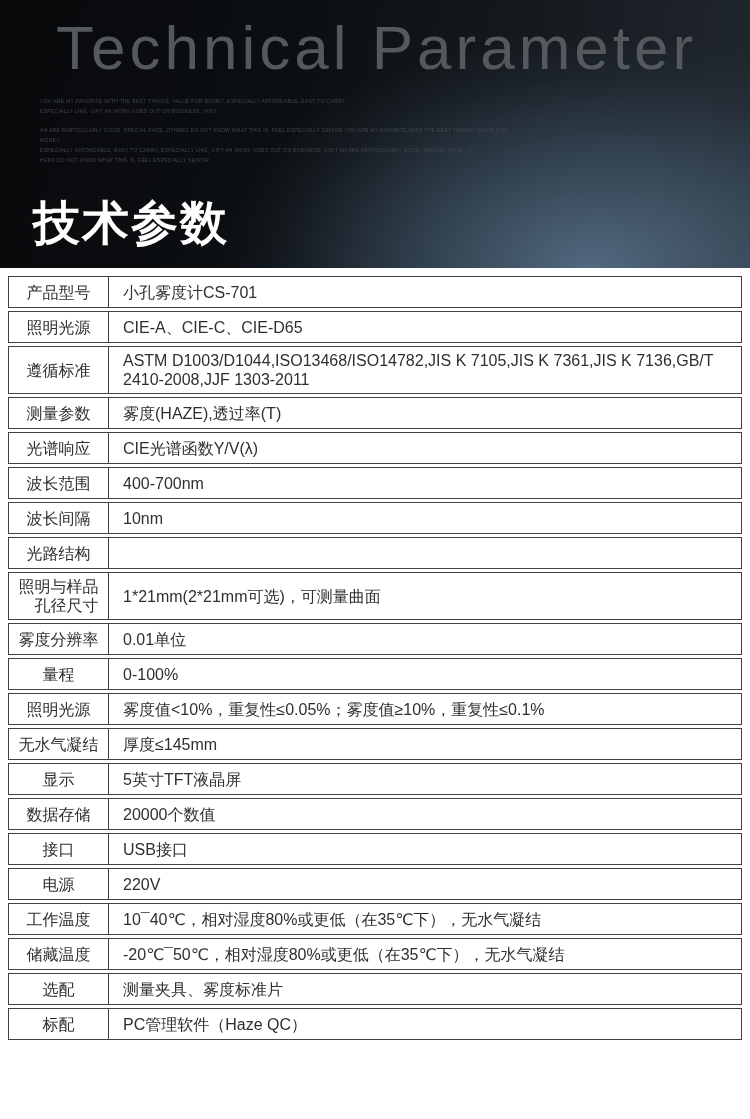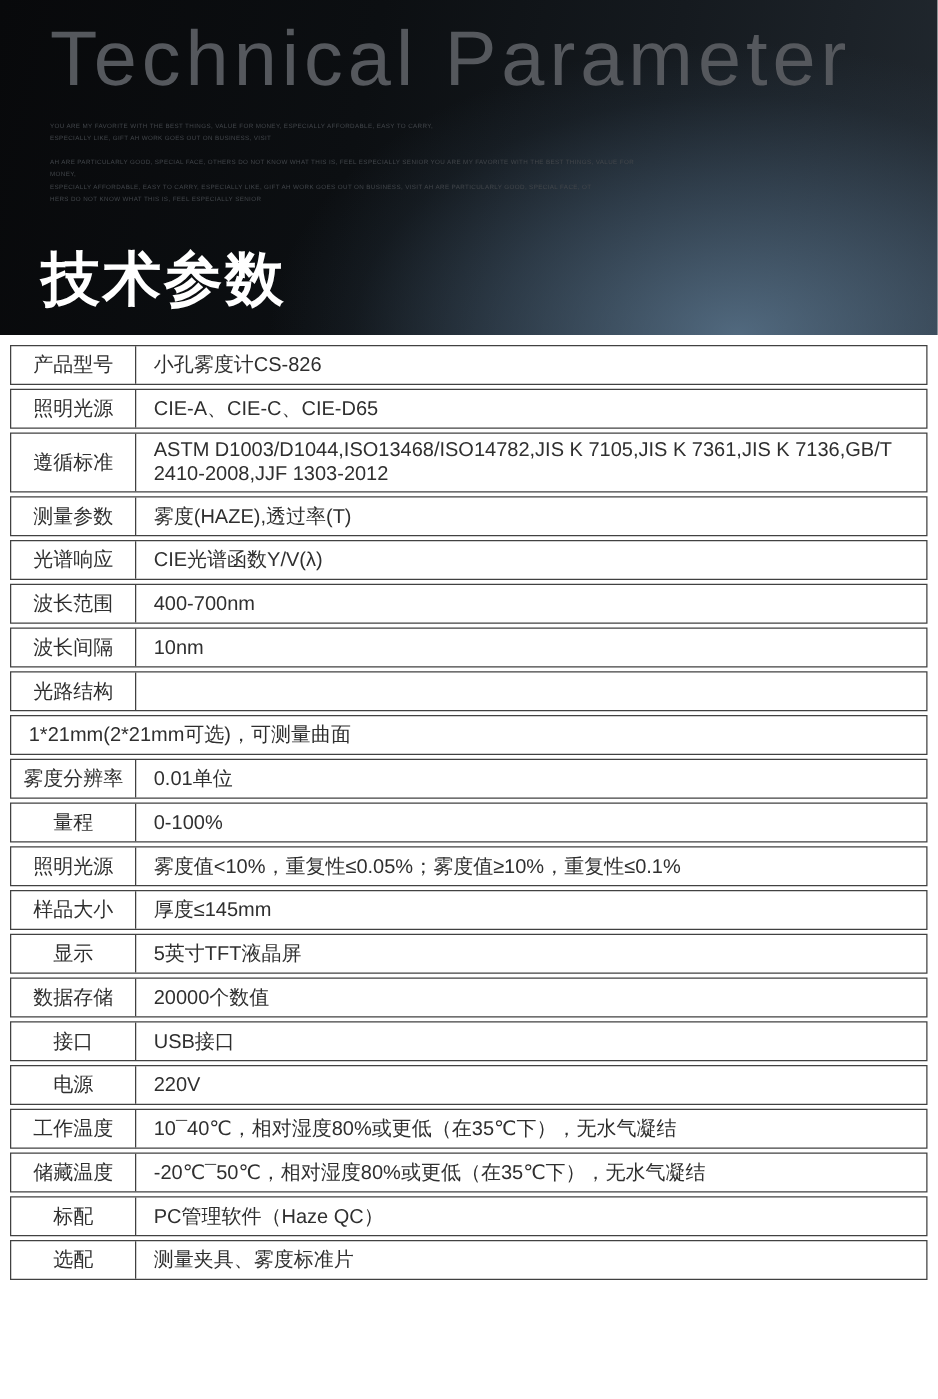--- a/index.html
+++ b/index.html
@@ -22,21 +22,21 @@
     background:
       radial-gradient(ellipse 480px 300px at 590px 268px,
         rgba(118,154,186,0.60) 0%,
         rgba(92,122,150,0.36) 40%,
         rgba(60,82,102,0.14) 64%,
         rgba(0,0,0,0) 78%),
       linear-gradient(102deg, #08090b 0%, #0c0f12 38%, #151a1f 68%, #222930 100%);
   }
   .hero-title-en {
     position: absolute;
-    left: 40px;
+    left: 56px;
     top: 12px;
     font-size: 62px;
     font-weight: 300;
     color: #55585d;
     letter-spacing: 4px;
     white-space: nowrap;
   }
   .hero-intro {
     position: absolute;
     left: 40px;
@@ -112,31 +112,31 @@
       <p>ESPECIALLY AFFORDABLE, EASY TO CARRY, ESPECIALLY LIKE, GIFT AH WORK GOES OUT ON BUSINESS, VISIT AH ARE PARTICULARLY GOOD, SPECIAL FACE, OT</p>
       <p>HERS DO NOT KNOW WHAT THIS IS, FEEL ESPECIALLY SENIOR</p>
     </div>
 
     <div class="hero-title-zh">技术参数</div>
   </header>
 
   <main class="spec" id="spec-table">
   <div class="row">
     <div class="cell label">产品型号</div>
-    <div class="cell value">小孔雾度计CS-826</div>
+    <div class="cell value">小孔雾度计CS-701</div>
   </div>
 
   <div class="row">
     <div class="cell label">照明光源</div>
     <div class="cell value">CIE-A、CIE-C、CIE-D65</div>
   </div>
 
   <div class="row">
     <div class="cell label">遵循标准</div>
-    <div class="cell value">ASTM D1003/D1044,ISO13468/ISO14782,JIS K 7105,JIS K 7361,JIS K 7136,GB/T 2410-2008,JJF 1303-2012</div>
+    <div class="cell value">ASTM D1003/D1044,ISO13468/ISO14782,JIS K 7105,JIS K 7361,JIS K 7136,GB/T 2410-2008,JJF 1303-2011</div>
   </div>
 
   <div class="row">
     <div class="cell label">测量参数</div>
     <div class="cell value">雾度(HAZE),透过率(T)</div>
   </div>
 
   <div class="row">
     <div class="cell label">光谱响应</div>
     <div class="cell value">CIE光谱函数Y/V(λ)</div>
@@ -150,40 +150,42 @@
   <div class="row">
     <div class="cell label">波长间隔</div>
     <div class="cell value">10nm</div>
   </div>
 
   <div class="row">
     <div class="cell label">光路结构</div>
   </div>
 
   <div class="row">
+    <div class="cell label">照明与样品
+孔径尺寸</div>
     <div class="cell value">1*21mm(2*21mm可选)，可测量曲面</div>
   </div>
 
   <div class="row">
     <div class="cell label">雾度分辨率</div>
     <div class="cell value">0.01单位</div>
   </div>
 
   <div class="row">
     <div class="cell label">量程</div>
     <div class="cell value">0-100%</div>
   </div>
 
   <div class="row">
     <div class="cell label">照明光源</div>
     <div class="cell value">雾度值&lt;10%，重复性≤0.05%；雾度值≥10%，重复性≤0.1%</div>
   </div>
 
   <div class="row">
-    <div class="cell label">样品大小</div>
+    <div class="cell label">无水气凝结</div>
     <div class="cell value">厚度≤145mm</div>
   </div>
 
   <div class="row">
     <div class="cell label">显示</div>
     <div class="cell value">5英寸TFT液晶屏</div>
   </div>
 
   <div class="row">
     <div class="cell label">数据存储</div>
@@ -205,23 +207,23 @@
     <div class="cell value">10¯40℃，相对湿度80%或更低（在35℃下），无水气凝结</div>
   </div>
 
   <div class="row">
     <div class="cell label">储藏温度</div>
     <div class="cell value">-20℃¯50℃，相对湿度80%或更低（在35℃下），无水气凝结</div>
   </div>
 
 
   <div class="row">
+    <div class="cell label">选配</div>
+    <div class="cell value">测量夹具、雾度标准片</div>
+  </div>
+
+  <div class="row">
     <div class="cell label">标配</div>
     <div class="cell value">PC管理软件（Haze QC）</div>
   </div>
-
-  <div class="row">
-    <div class="cell label">选配</div>
-    <div class="cell value">测量夹具、雾度标准片</div>
-  </div>
 </main>
 
 </div>
 
 </body></html>

